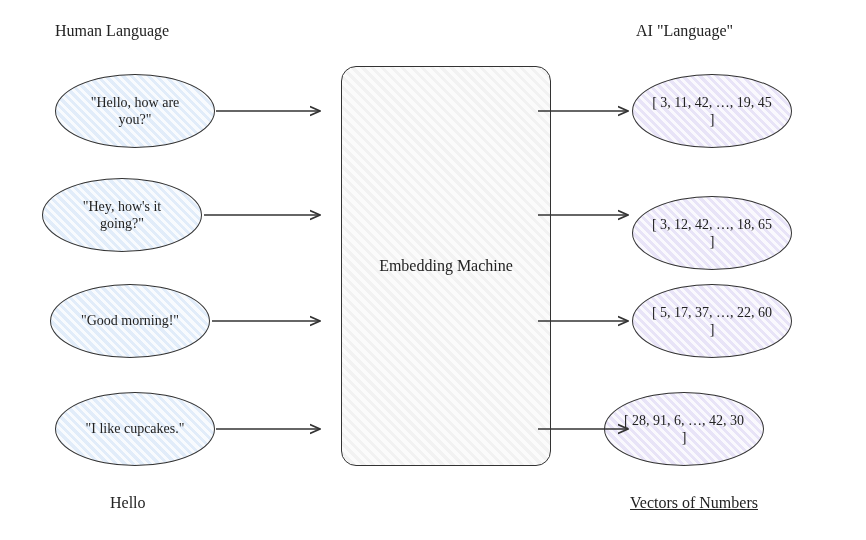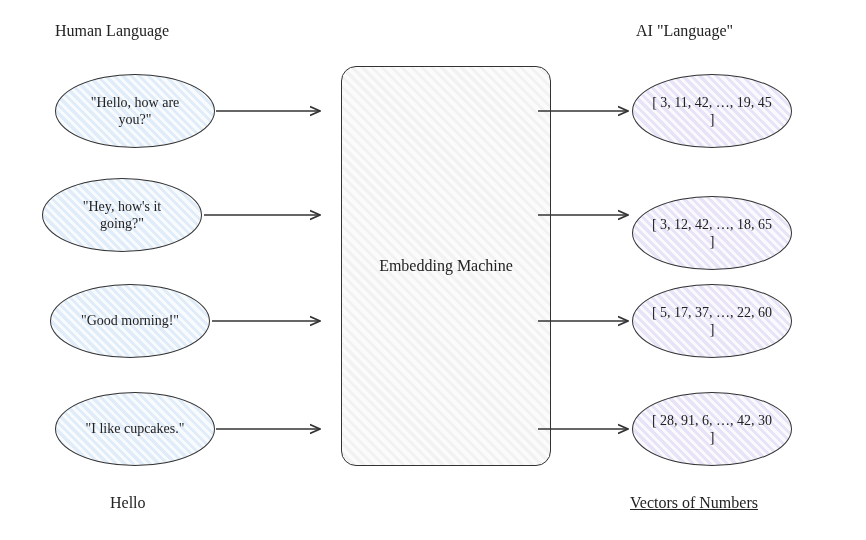--- a/index.html
+++ b/index.html
@@ -85,21 +85,21 @@
   <div class="label" style="left:630px; top:494px;text-decoration:underline;">Vectors of Numbers</div>
 
   <div class="bubble blue" style="left:55px; top:74px;">"Hello, how are you?"</div>
   <div class="bubble blue" style="left:42px; top:178px;">"Hey, how's it going?"</div>
   <div class="bubble blue" style="left:50px; top:284px;">"Good morning!"</div>
   <div class="bubble blue" style="left:55px; top:392px;">"I like cupcakes."</div>
 
   <div class="bubble purple" style="left:632px; top:74px;">[ 3, 11, 42, …, 19, 45 ]</div>
   <div class="bubble purple" style="left:632px; top:196px;">[ 3, 12, 42, …, 18, 65 ]</div>
   <div class="bubble purple" style="left:632px; top:284px;">[ 5, 17, 37, …, 22, 60 ]</div>
-  <div class="bubble purple" style="left:632px; top:392px;">[ 28, 91, 6, …, 42, 30 ]</div>
+  <div class="bubble purple" style="left:604px; top:392px;">[ 28, 91, 6, …, 42, 30 ]</div>
 
   <div class="machine">
     <span>Embedding Machine</span>
   </div>
 
   <svg class="arrow" width="866" height="540" viewBox="0 0 866 540">
     <defs>
       <marker id="ah" viewBox="0 0 10 10" refX="9" refY="5" markerWidth="8" markerHeight="8" orient="auto">
         <path d="M0,1 L9,5 L0,9" fill="none" stroke="#333" stroke-width="1.4"></path>
       </marker>

